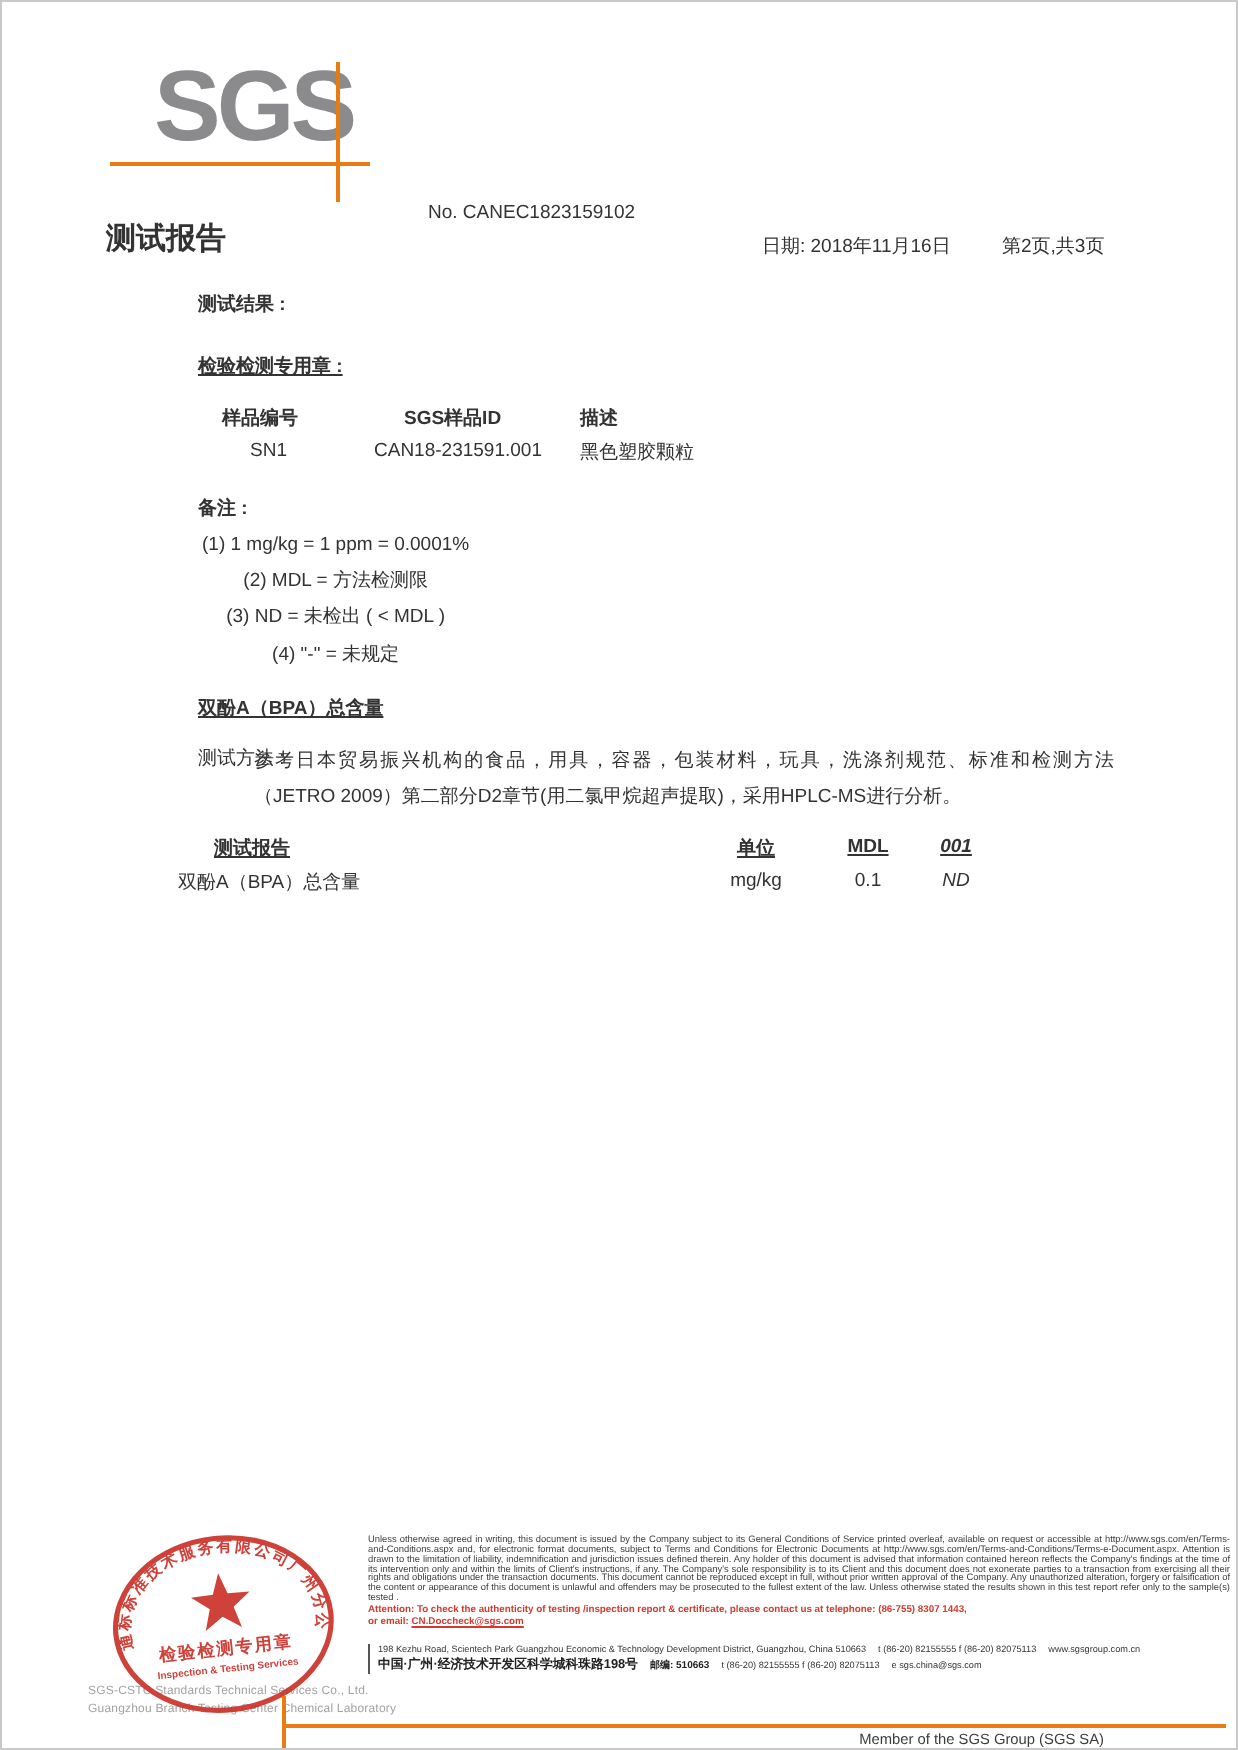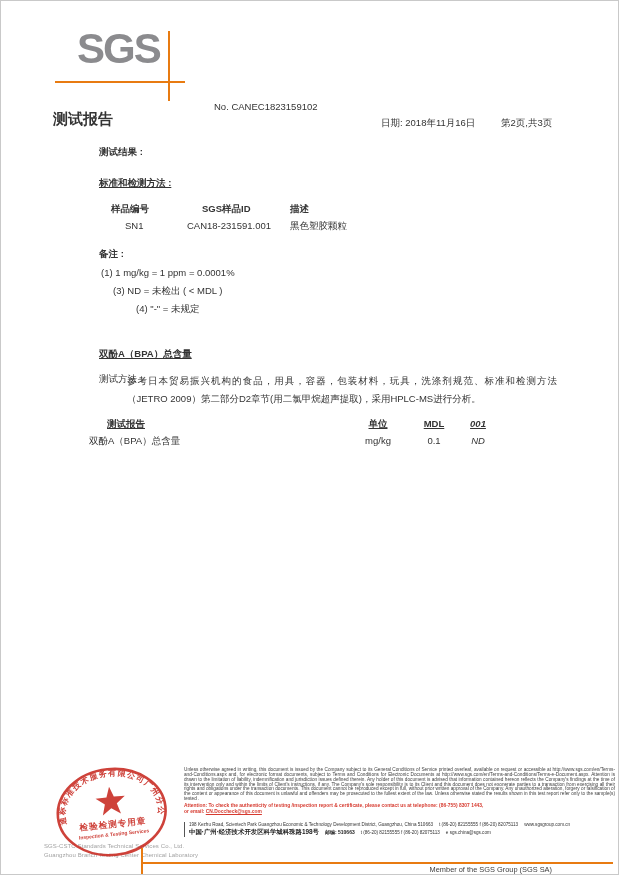--- a/index.html
+++ b/index.html
@@ -5,21 +5,21 @@
   html,body { margin:0; padding:0; background:#ffffff; }
   .page {
     position:relative; width:619px; height:875px; margin:0 auto;
     background:#ffffff; border:1px solid #c9c9c9; box-sizing:border-box;
     font-family:"Liberation Sans","DejaVu Sans",sans-serif; color:#2e2e2e;
     overflow:hidden;
   }
   .abs { position:absolute; }
 
   
-  .logo-text { left:76px; top:27px; font-size:42px; font-weight:800; color:#8b8b8e;
+  .logo-text { left:76px; top:27px; font-size:50px; font-weight:800; color:#8b8b8e;
                letter-spacing:-2px; line-height:1; }
   .logo-hline { left:54px; top:80px; width:130px; height:2px; background:#e87b11; }
   .logo-vline { left:167px; top:30px; width:2px; height:70px; background:#e87b11; }
 
   
   .report-title { left:52px; top:109px; font-size:15px; font-weight:bold; color:#333; }
   .hmeta { font-size:9.5px; color:#333; }
   .report-no   { left:213px; top:100px; }
   .report-date { left:380px; top:116px; }
   .report-page { left:500px; top:116px; }
@@ -89,31 +89,32 @@
   <div class="abs logo-hline"></div>
   <div class="abs logo-vline"></div>
 
   <div class="abs report-title">测试报告</div>
   <div class="abs hmeta report-no">No. CANEC1823159102</div>
   <div class="abs hmeta report-date">日期: 2018年11月16日</div>
   <div class="abs hmeta report-page">第2页,共3页</div>
 
   <div class="abs lbl bold results-label">测试结果 :</div>
 
-  <div class="abs lbl bold unl sample-heading">标准和检测方法 :</div>
+  <div class="abs lbl bold unl sample-heading">检验检测专用章 :</div>
   <div class="abs lbl bold s-c1h">样品编号</div>
   <div class="abs lbl bold s-c2h">SGS样品ID</div>
   <div class="abs lbl bold s-c3h">描述</div>
   <div class="abs lbl s-c1v">SN1</div>
   <div class="abs lbl s-c2v">CAN18-231591.001</div>
   <div class="abs lbl s-c3v">黑色塑胶颗粒</div>
 
   <div class="abs lbl bold notes-heading">备注 :</div>
   <div class="abs notes-list">
     <div>(1) 1 mg/kg = 1 ppm = 0.0001%</div>
+    <div>(2) MDL = 方法检测限</div>
     <div>(3) ND = 未检出 ( &lt; MDL )</div>
     <div>(4) "-" = 未规定</div>
   </div>
 
   <div class="abs lbl bold unl bpa-heading">双酚A（BPA）总含量</div>
   <div class="abs lbl method-label">测试方法 :</div>
   <div class="abs method-text">参考日本贸易振兴机构的食品，用具，容器，包装材料，玩具，洗涤剂规范、标准和检测方法（JETRO 2009）第二部分D2章节(用二氯甲烷超声提取)，采用HPLC-MS进行分析。</div>
 
   <div class="abs lbl bold unl t-head t-item-h">测试报告</div>
   <div class="abs lbl bold unl t-head t-unit">单位</div>

